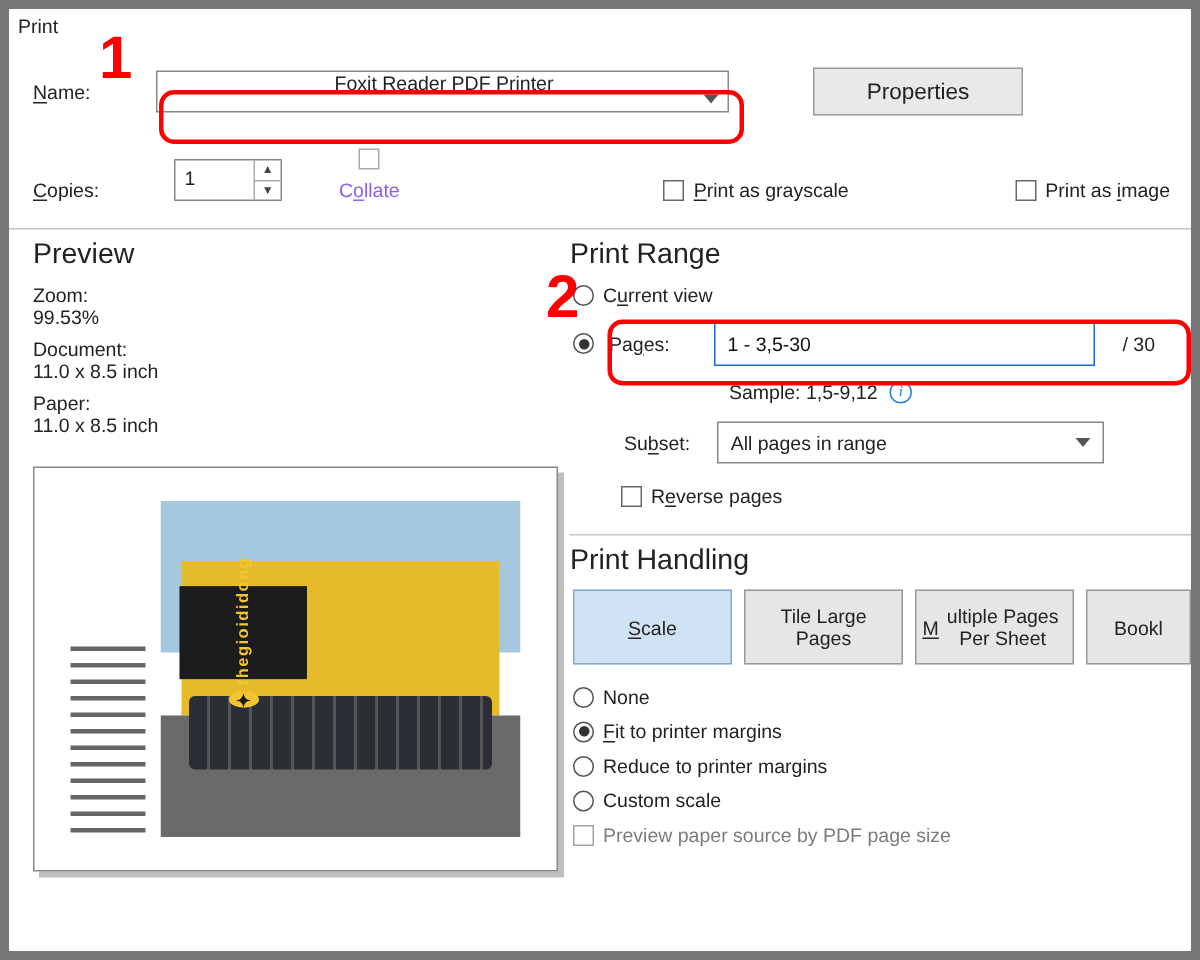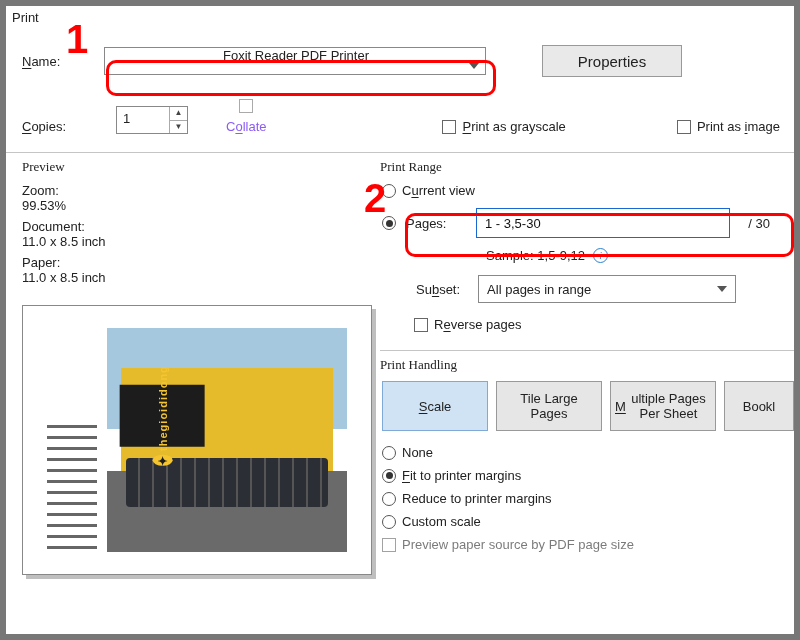--- a/index.html
+++ b/index.html
@@ -114,21 +114,21 @@
     transform: rotate(-90deg); transform-origin: center;
     font-size:11px; font-weight:bold; letter-spacing:1px;
   }
   .preview-sign .circ {
     width:20px; height:20px; border-radius:50%; background:#f5c531;
     margin-right:4px;
     display:flex; align-items:center; justify-content:center; color:#1c1c1c;
     font-size:12px;
   }
 
-  .section-title { font-size:13px; margin:0 0 8px 0;font-family:Liberation Serif, serif; }
+  .section-title { font-size:19px; margin:0 0 8px 0; }
 
   .radio-row { display:flex; align-items:center; gap:6px; margin:6px 0 8px 2px; }
   .radio {
     width:14px; height:14px; border:1px solid #555; border-radius:50%;
     display:flex; align-items:center; justify-content:center; background:#fff;
   }
   .radio.checked::after {
     content:""; width:7px; height:7px; border-radius:50%; background:#333;
   }
 

